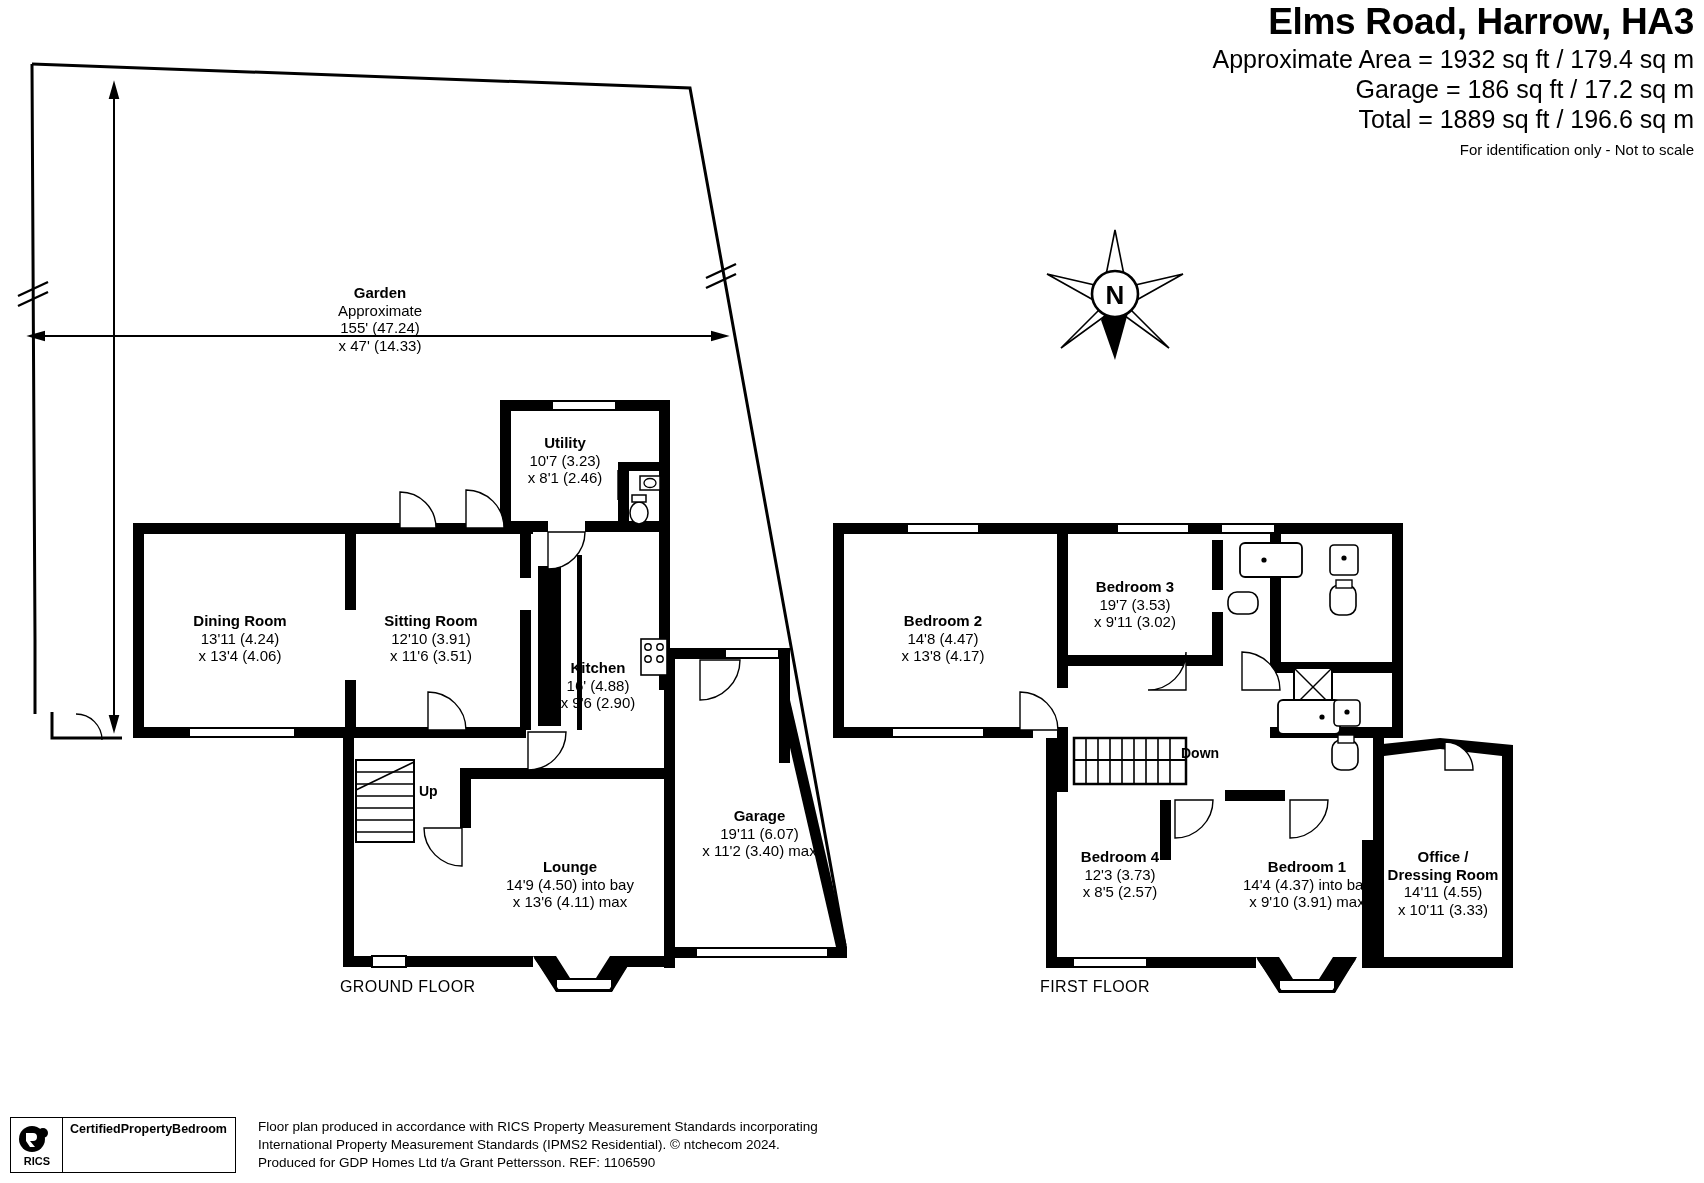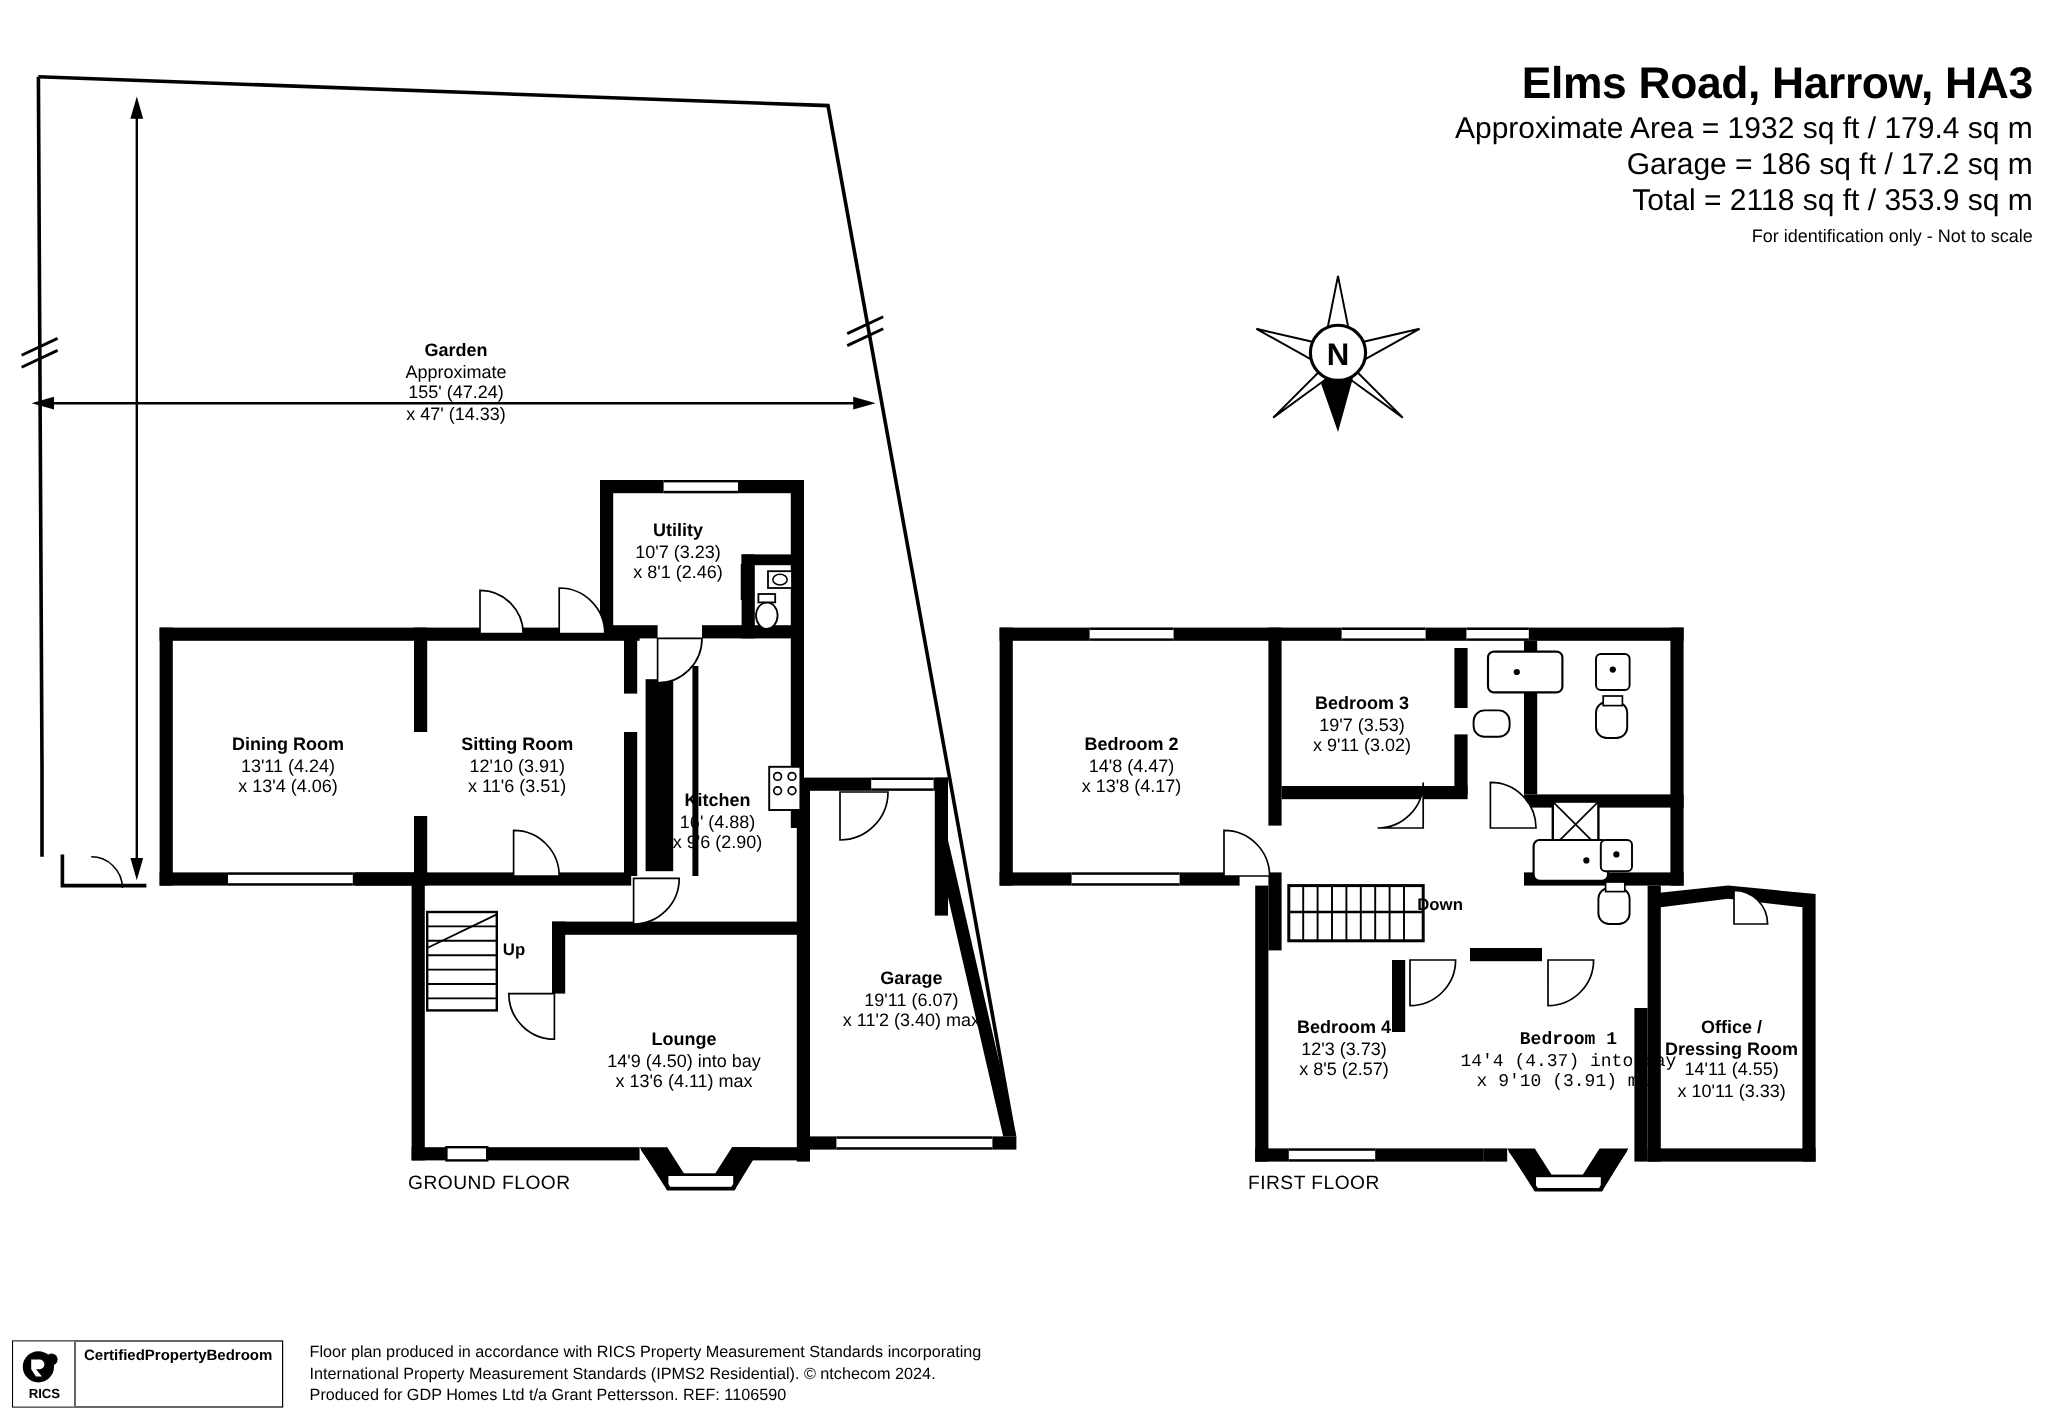--- a/index.html
+++ b/index.html
@@ -6,21 +6,21 @@
   html, body {
     width: 1704px; height: 1183px;
     background: #ffffff;
     font-family: "Liberation Sans", sans-serif;
     color: #000000;
     overflow: hidden;
   }
   #page { position: relative; width: 1704px; height: 1183px; background:#fff; }
 
   
-  #header { position: absolute; right: 10px; top: 0px; text-align: right; margin-top: 48px; }
+  #header { position: absolute; right: 10px; top: 0px; text-align: right; }
   #title { font-size: 37px; font-weight: bold; letter-spacing: -0.3px; line-height: 44px; }
   .hline { font-size: 25px; line-height: 30px; }
   #notscale { font-size: 15px; line-height: 20px; margin-top: 6px; }
 
   
   .lbl { position: absolute; text-align: center; line-height: 17.5px; white-space: nowrap; }
   .lbl .nm { font-size: 15px; font-weight: bold; }
   .lbl .dm { font-size: 15px; }
   .floorname { position: absolute; font-size: 16px; font-weight: normal; letter-spacing: 0.4px; }
   .tinytxt { position:absolute; font-size: 14px; font-weight: bold; }
@@ -43,21 +43,21 @@
 </style>
 </head>
 <body>
 
 <div id="page">
 
   <div id="header">
     <div id="title">Elms Road, Harrow, HA3</div>
     <div class="hline">Approximate Area = 1932 sq ft / 179.4 sq m</div>
     <div class="hline">Garage = 186 sq ft / 17.2 sq m</div>
-    <div class="hline">Total = 2118 sq ft / 353.9 sq m</div>
+    <div class="hline">Total = 1889 sq ft / 196.6 sq m</div>
     <div id="notscale">For identification only - Not to scale</div>
   </div>
 
   <div id="compass">
     <svg width="140" height="135" viewBox="0 0 140 135">
 
       <polygon points="70,2 80,52 70,62 60,52" fill="#fff" stroke="#000" stroke-width="1.6"></polygon>
       <polygon points="138,46 86,58 76,66 88,74" fill="#fff" stroke="#000" stroke-width="1.6"></polygon>
       <polygon points="2,46 54,58 64,66 52,74" fill="#fff" stroke="#000" stroke-width="1.6"></polygon>
       <polygon points="16,120 58,78 68,70 60,88" fill="#fff" stroke="#000" stroke-width="1.6"></polygon>
@@ -310,21 +310,21 @@
     <div class="dm">19'7 (3.53)</div>
     <div class="dm">x 9'11 (3.02)</div>
   </div>
 
   <div class="lbl" style="left:1055px; top:848px; width:130px;">
     <div class="nm">Bedroom 4</div>
     <div class="dm">12'3 (3.73)</div>
     <div class="dm">x 8'5 (2.57)</div>
   </div>
 
-  <div class="lbl" style="left:1192px; top:858px; width:230px;font-family:Liberation Mono, monospace;">
+  <div class="lbl" style="left:1192px; top:858px; width:230px;">
     <div class="nm">Bedroom 1</div>
     <div class="dm">14'4 (4.37) into bay</div>
     <div class="dm">x 9'10 (3.91) max</div>
   </div>
 
   <div class="lbl" style="left:1378px; top:848px; width:130px;">
     <div class="nm">Office /</div>
     <div class="nm">Dressing Room</div>
     <div class="dm">14'11 (4.55)</div>
     <div class="dm">x 10'11 (3.33)</div>

